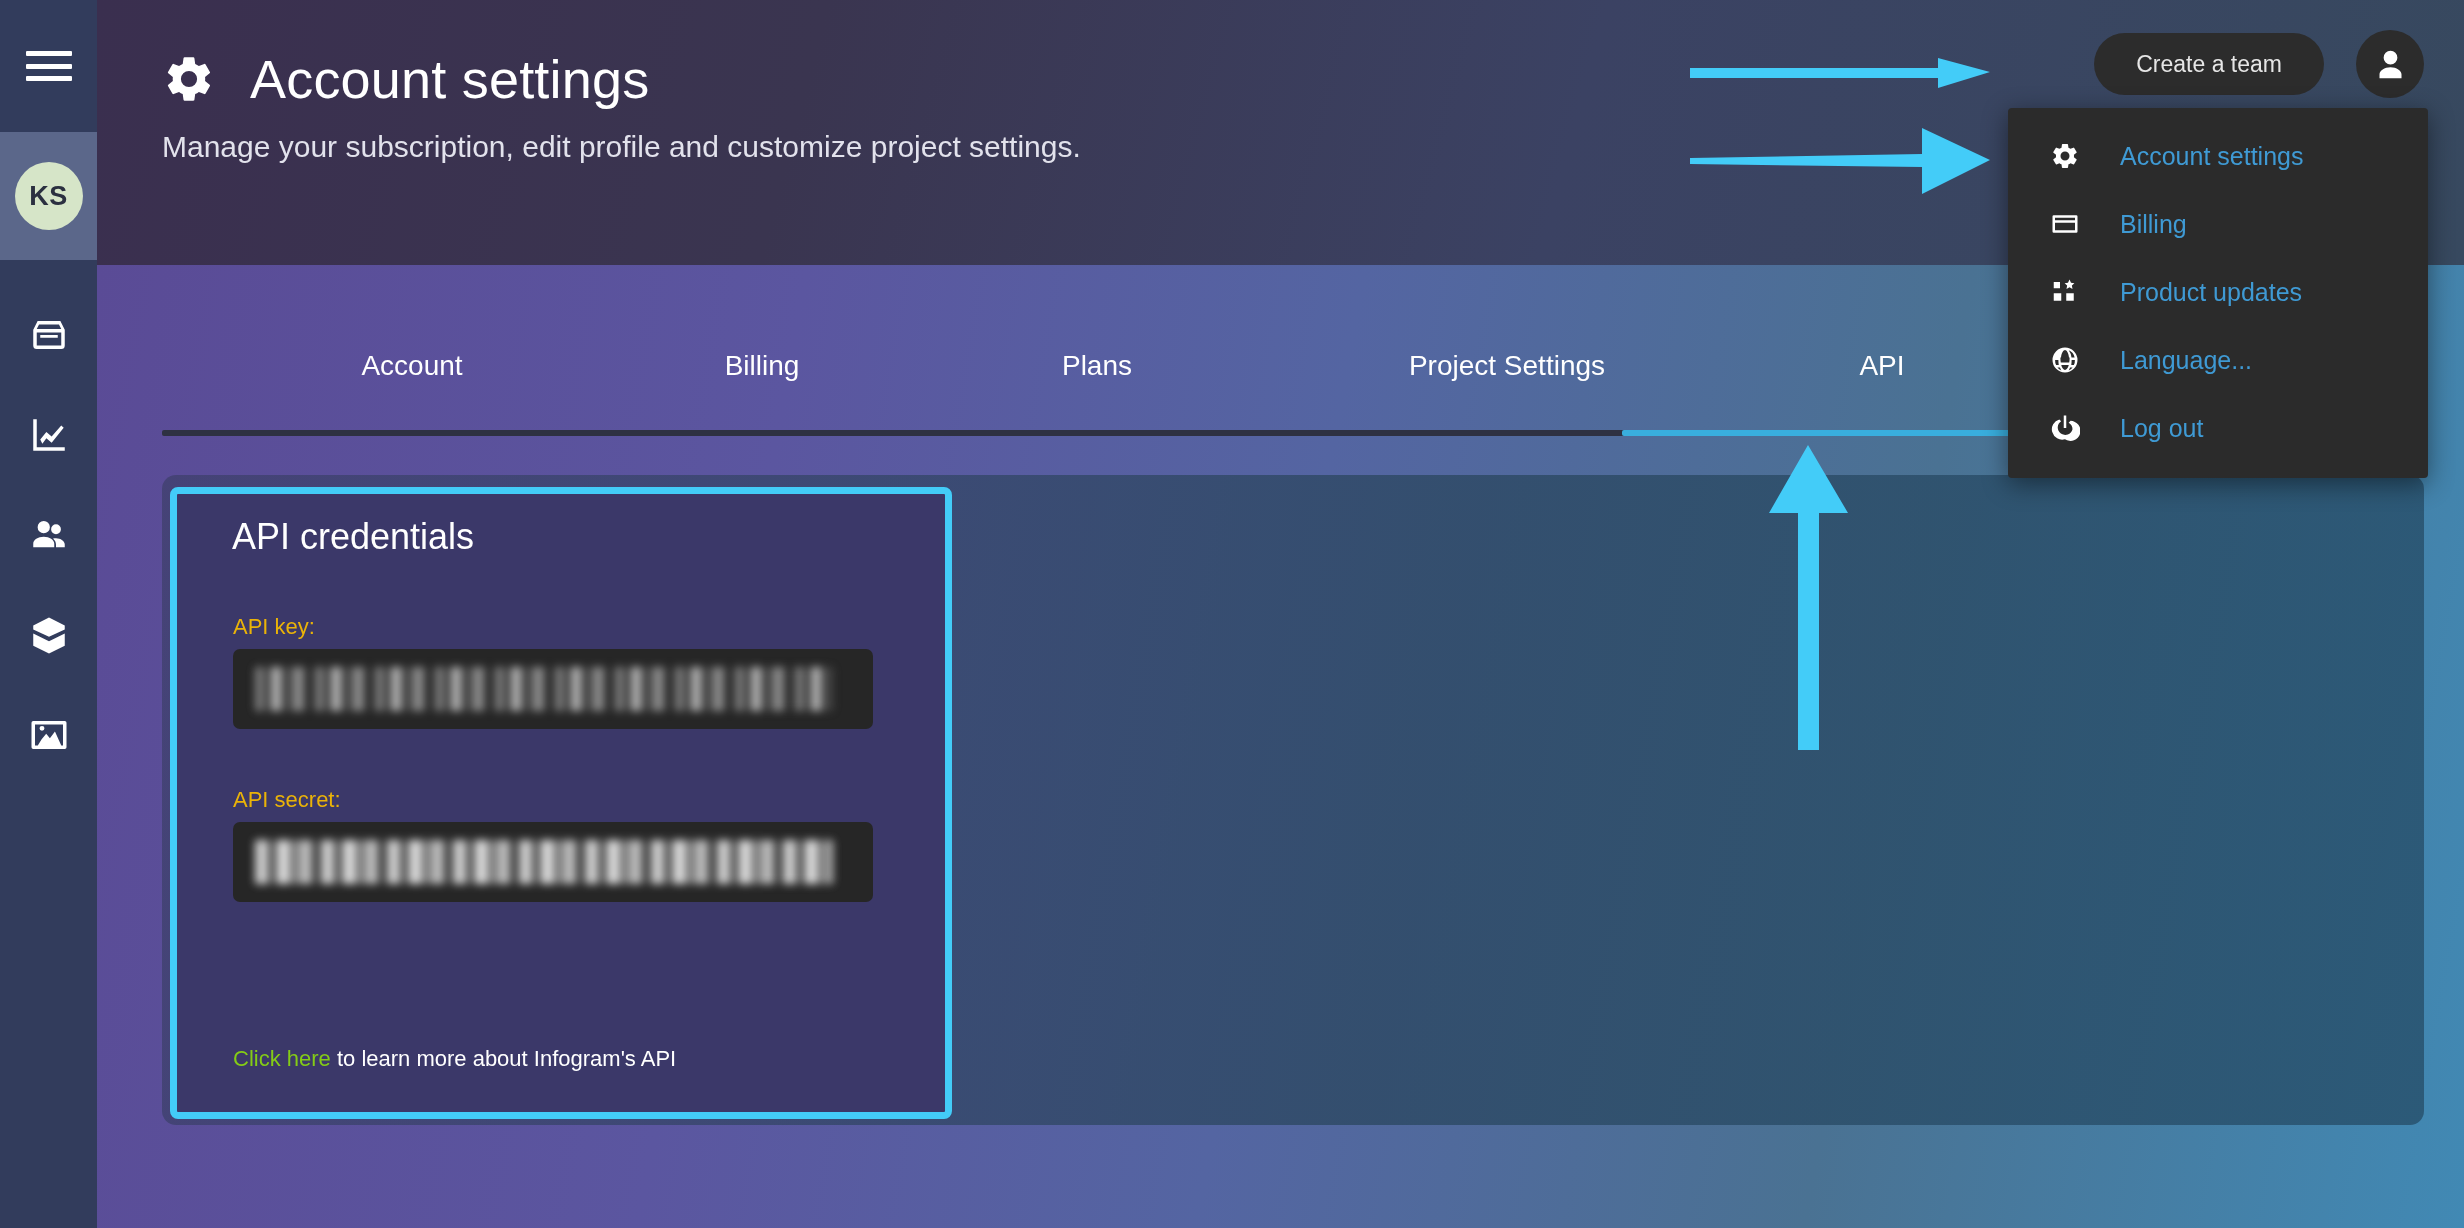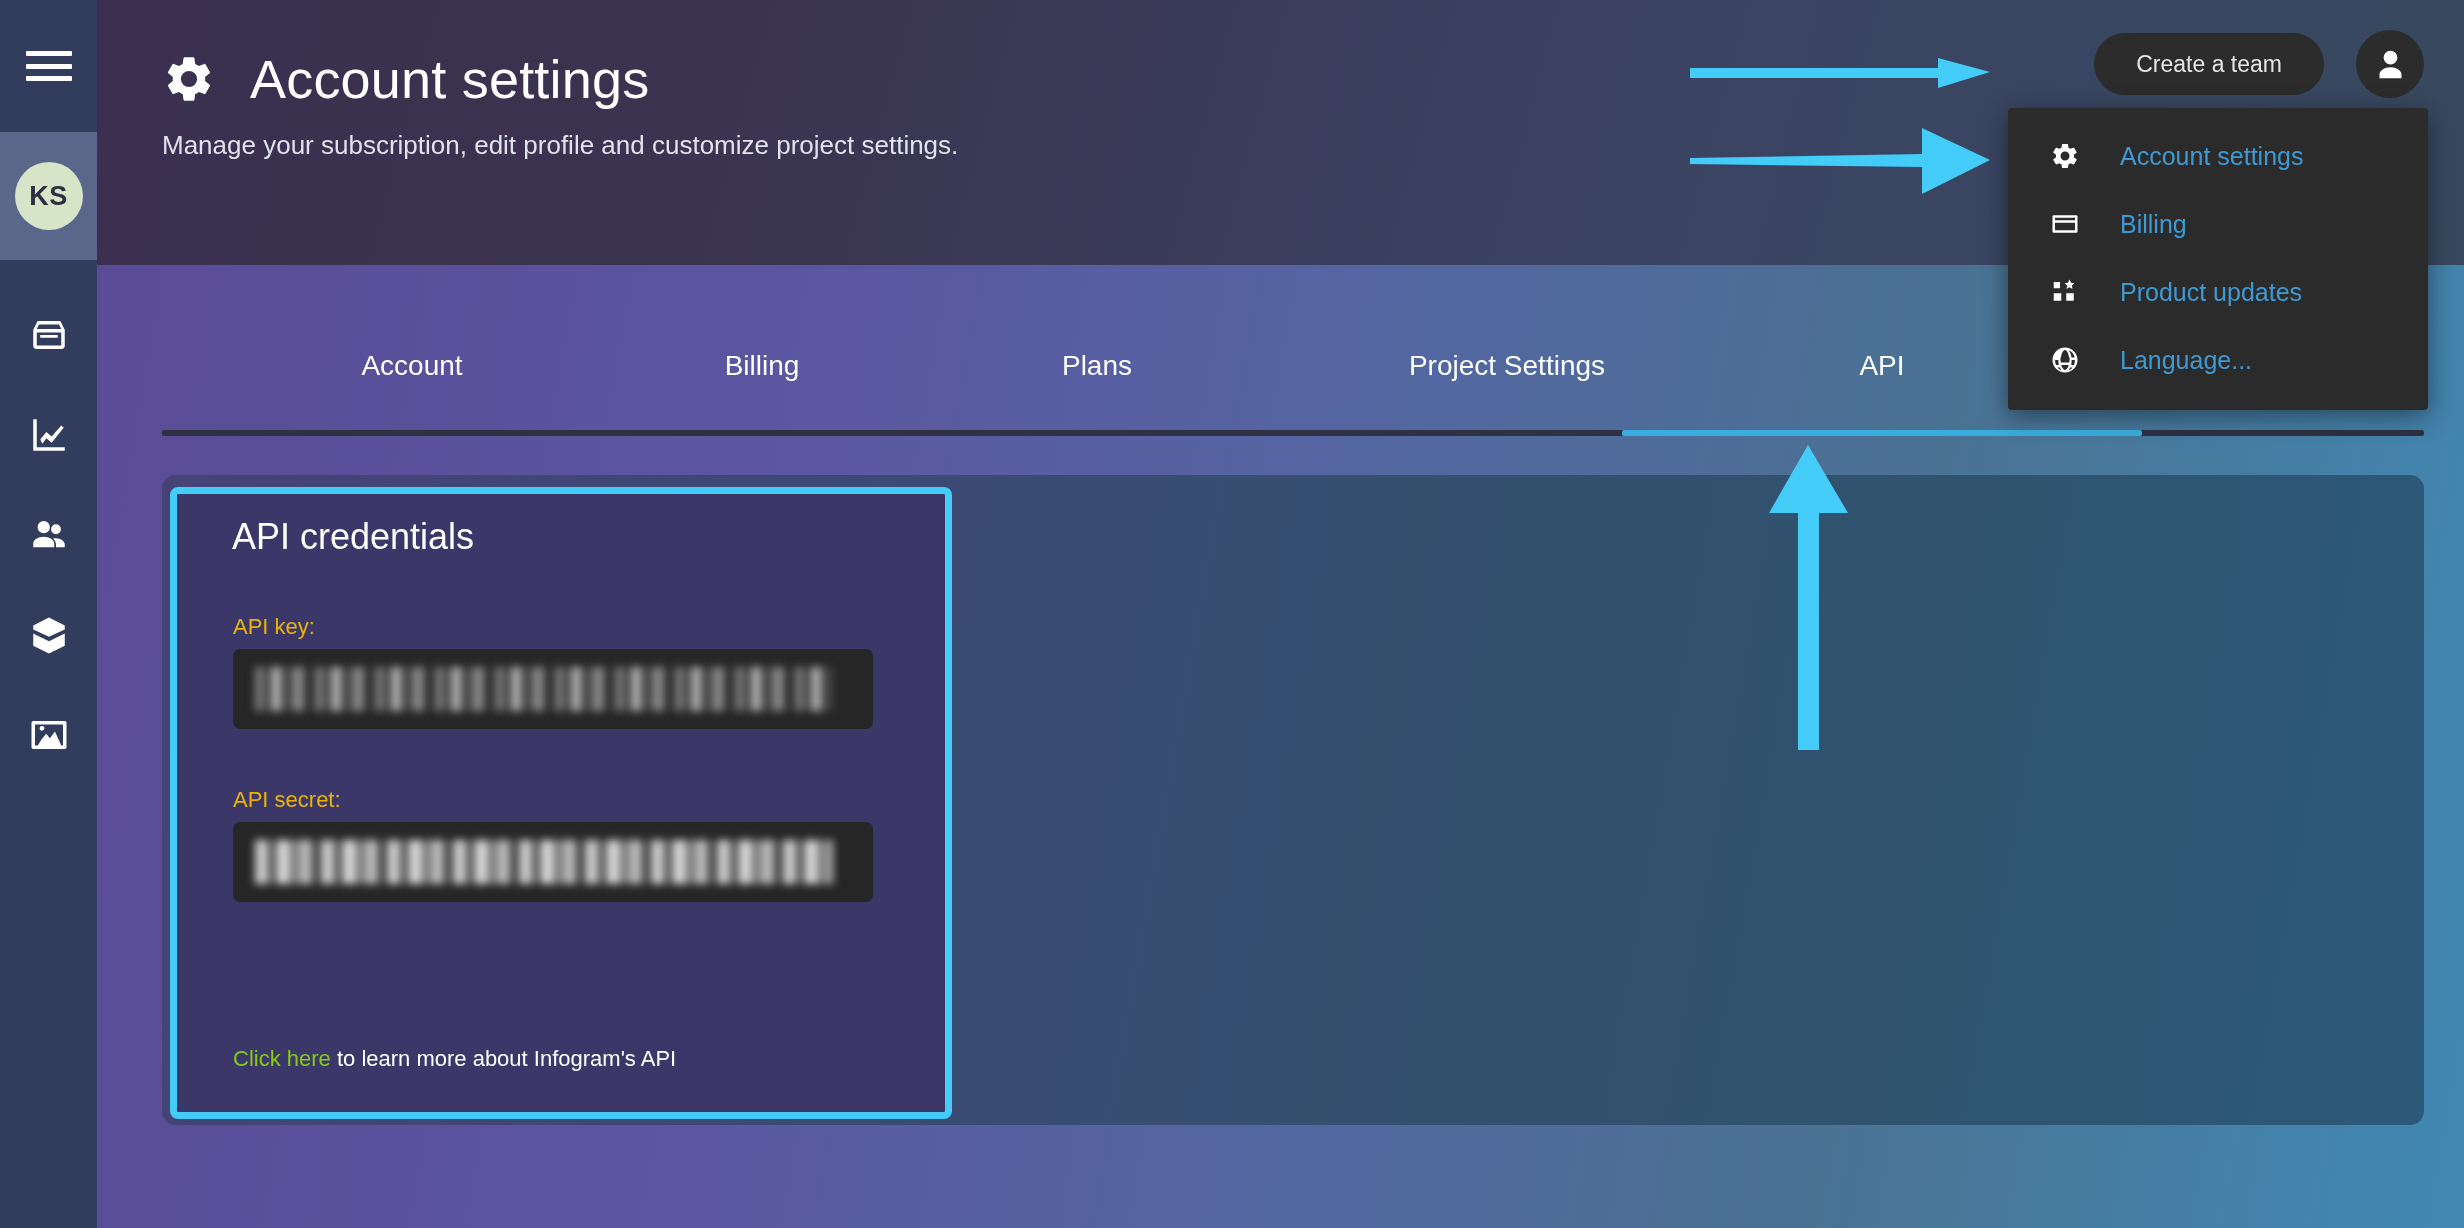--- a/index.html
+++ b/index.html
@@ -28,21 +28,21 @@
   .rail-ico svg{ width:42px; height:42px; fill:#fff; }
 
   
   .header{ position:absolute; left:97px; top:0; right:0; height:265px;
     background:linear-gradient(105deg,#3a2f4f 0%,#3a3550 30%,#3b4263 62%,#37495f 100%);
     z-index:10; }
   .page-title-row{ position:absolute; left:65px; top:48px;
     display:flex; align-items:center; gap:34px; }
   .gear-big{ width:54px; height:54px; fill:#fff; }
   .page-title{ font-size:54px; color:#fff; font-weight:400; letter-spacing:.2px; }
-  .page-sub{ position:absolute; left:65px; top:130px; font-size:26px;
+  .page-sub{ position:absolute; left:65px; top:130px; font-size:30px;
     color:#e2e2ec; }
 
   .header-right{ position:absolute; right:40px; top:30px;
     display:flex; align-items:center; gap:32px; }
   .btn-team{ height:62px; padding:0 42px; border-radius:34px; background:#2c2c2c;
     color:#e6e6e6; font-size:23px; display:flex; align-items:center;
     justify-content:center; cursor:pointer; border:none; }
   .btn-profile{ width:68px; height:68px; border-radius:50%; background:#2c2c2c;
     display:flex; align-items:center; justify-content:center; cursor:pointer; }
   .btn-profile svg{ width:33px; height:33px; fill:#fff; }
@@ -186,20 +186,28 @@
         <span class="dd-label">Product updates</span>
       </div>
       <div class="dd-item">
         <span class="dd-ico">
           <svg viewBox="0 0 24 24" class="">
             <path d="M12 2a10 10 0 100 20 10 10 0 000-20zm0 2c1.2 0 2.8 2.2 3.2 6H8.8C9.2 6.2 10.8 4 12 4zM6.8 10C7.1 6.9 8.2 4.6 9 4.2A8 8 0 004.3 10h2.5zM4.1 12h2.6c0 1.4.1 2.7.3 4H4.9a8 8 0 01-.8-4zm1.8 6h2.1c.3 1 .7 1.9 1.1 2.4A8 8 0 015.9 18zM12 20c-1.2 0-2.5-1.8-3-4h6c-.5 2.2-1.8 4-3 4zm3.4-6H8.6c-.2-1.3-.3-2.6-.3-4h7.4c0 1.4-.1 2.7-.3 4zm-.5 6.4c.4-.5.8-1.4 1.1-2.4h2.1a8 8 0 01-3.2 2.4zM17 16c.2-1.3.3-2.6.3-4h2.6a8 8 0 01-.8 4H17zm.2-6a12 12 0 00-2.2-5.8A8 8 0 0119.7 10h-2.5z"></path>
           </svg>
         </span>
         <span class="dd-label">Language...</span>
       </div>
+      <div class="dd-item">
+        <span class="dd-ico">
+          <svg viewBox="0 0 24 24" class="">
+            <path d="M11 2h2v10h-2V2zm-3.5 3.1l1.4 1.4A6 6 0 1018 13a6 6 0 00-3.1-5.3l1.4-1.4A8 8 0 1112 21a8 8 0 01-4.5-15.9z"></path>
+          </svg>
+        </span>
+        <span class="dd-label">Log out</span>
+      </div>
     </div>
 
   <div class="rail">
     <div class="rail-hamb">
       <div class="hamb-bars">
           <i></i>
           <i></i>
           <i></i>
         </div>
     </div>

